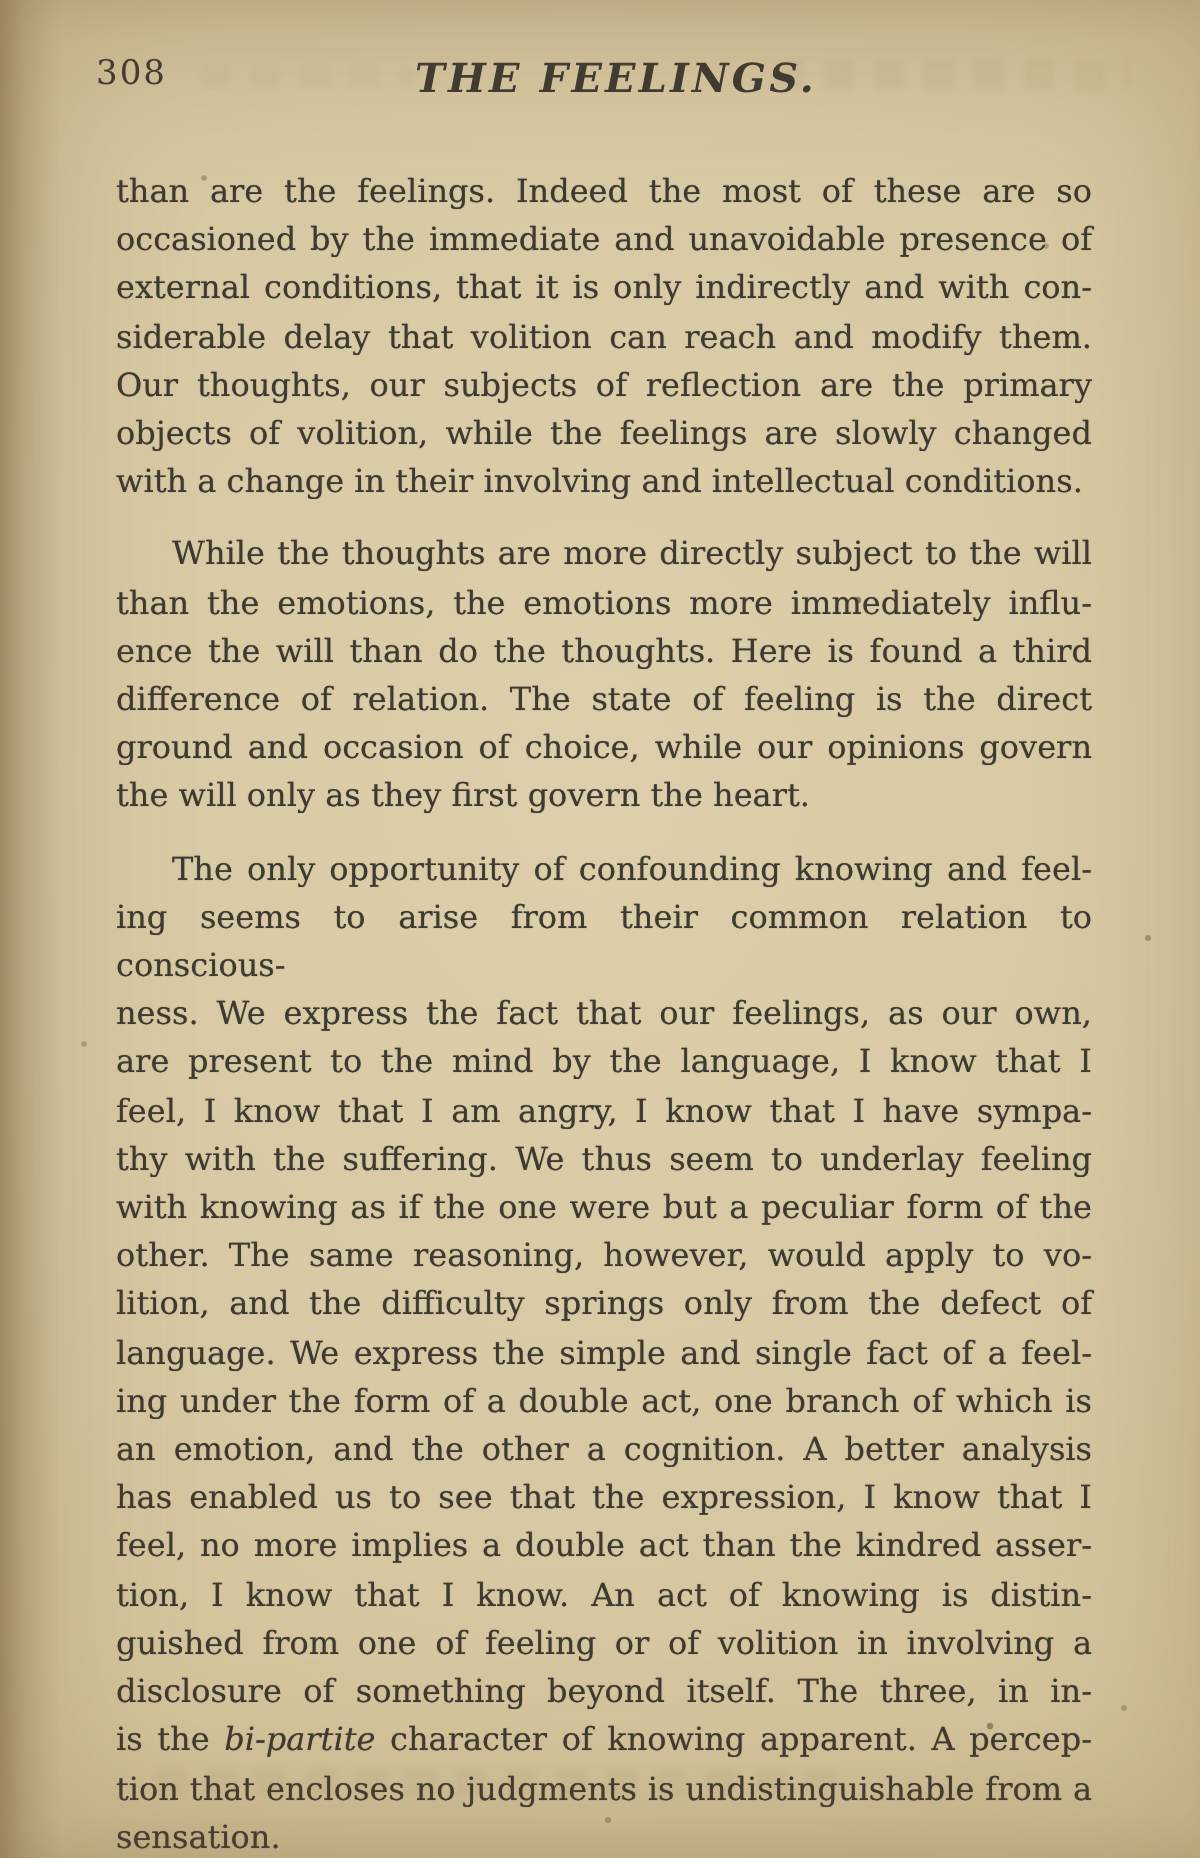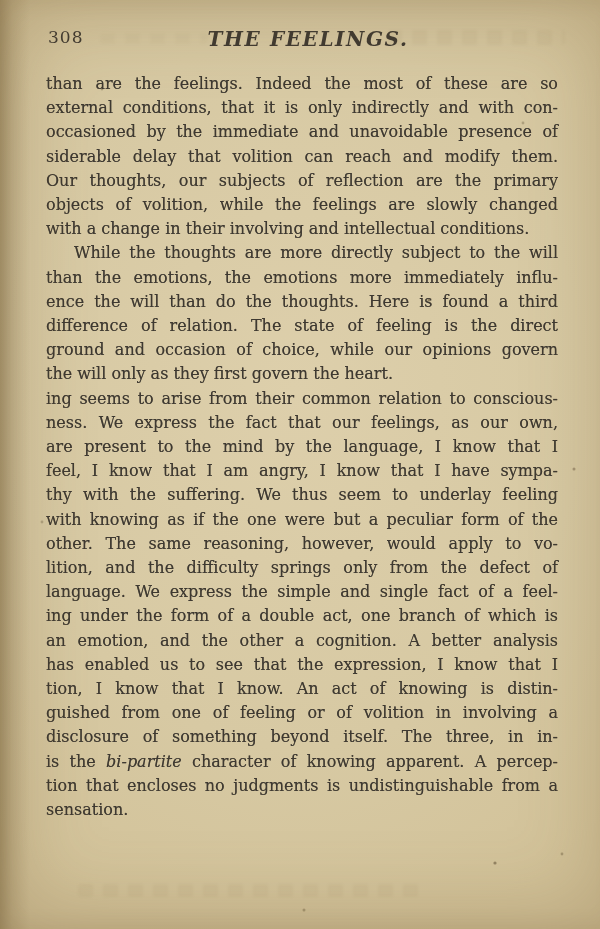--- a/index.html
+++ b/index.html
@@ -70,21 +70,21 @@
   .title {
     display: inline-block;
     font-style: italic; font-weight: bold;
     font-size: 20px; letter-spacing: 1.6px;
   }
   .text {
     position: absolute; left: 46px; top: 72px; width: 512px;
     font-size: 16px; line-height: 24.2px;
     text-shadow: 0 0 0.5px rgba(62,57,49,0.6);
   }
-  .paragraph { margin: 0; }
+  .paragraph { margin: 12px; }
   .line {
     text-align: justify;
     text-align-last: justify;
   }
   .line.last { text-align-last: left; }
   .paragraph.indent .line.first { text-indent: 28px; }
   em { font-style: italic; }
 </style>
 </head>
 <body>
@@ -97,48 +97,50 @@
   <div class="specks"></div>
 
   <div class="header">
     <span class="pageno">308</span>
     <span class="title">THE FEELINGS.</span>
   </div>
 
   <div class="text" id="text-block">
       <div class="paragraph">
         <div class="line first">than are the feelings. Indeed the most of these are so</div>
+        <div class="line">occasioned by the immediate and unavoidable presence of</div>
         <div class="line">external conditions, that it is only indirectly and with con-</div>
-        <div class="line">occasioned by the immediate and unavoidable presence of</div>
         <div class="line">siderable delay that volition can reach and modify them.</div>
         <div class="line">Our thoughts, our subjects of reflection are the primary</div>
         <div class="line">objects of volition, while the feelings are slowly changed</div>
         <div class="line last">with a change in their involving and intellectual conditions.</div>
       </div>
       <div class="paragraph indent">
         <div class="line first">While the thoughts are more directly subject to the will</div>
         <div class="line">than the emotions, the emotions more immediately influ-</div>
         <div class="line">ence the will than do the thoughts. Here is found a third</div>
         <div class="line">difference of relation. The state of feeling is the direct</div>
         <div class="line">ground and occasion of choice, while our opinions govern</div>
         <div class="line last">the will only as they first govern the heart.</div>
       </div>
       <div class="paragraph indent">
+        <div class="line first">The only opportunity of confounding knowing and feel-</div>
         <div class="line">ing seems to arise from their common relation to conscious-</div>
         <div class="line">ness. We express the fact that our feelings, as our own,</div>
         <div class="line">are present to the mind by the language, I know that I</div>
         <div class="line">feel, I know that I am angry, I know that I have sympa-</div>
         <div class="line">thy with the suffering. We thus seem to underlay feeling</div>
         <div class="line">with knowing as if the one were but a peculiar form of the</div>
         <div class="line">other. The same reasoning, however, would apply to vo-</div>
         <div class="line">lition, and the difficulty springs only from the defect of</div>
         <div class="line">language. We express the simple and single fact of a feel-</div>
         <div class="line">ing under the form of a double act, one branch of which is</div>
         <div class="line">an emotion, and the other a cognition. A better analysis</div>
         <div class="line">has enabled us to see that the expression, I know that I</div>
+        <div class="line">feel, no more implies a double act than the kindred asser-</div>
         <div class="line">tion, I know that I know. An act of knowing is distin-</div>
         <div class="line">guished from one of feeling or of volition in involving a</div>
         <div class="line">disclosure of something beyond itself. The three, in in-</div>
         <div class="line"><span>is the </span><em>bi-partite</em><span> character of knowing apparent. A percep-</span></div>
         <div class="line">tion that encloses no judgments is undistinguishable from a</div>
         <div class="line last">sensation.</div>
       </div>
     </div>
 
   <div class="vignette"></div>

